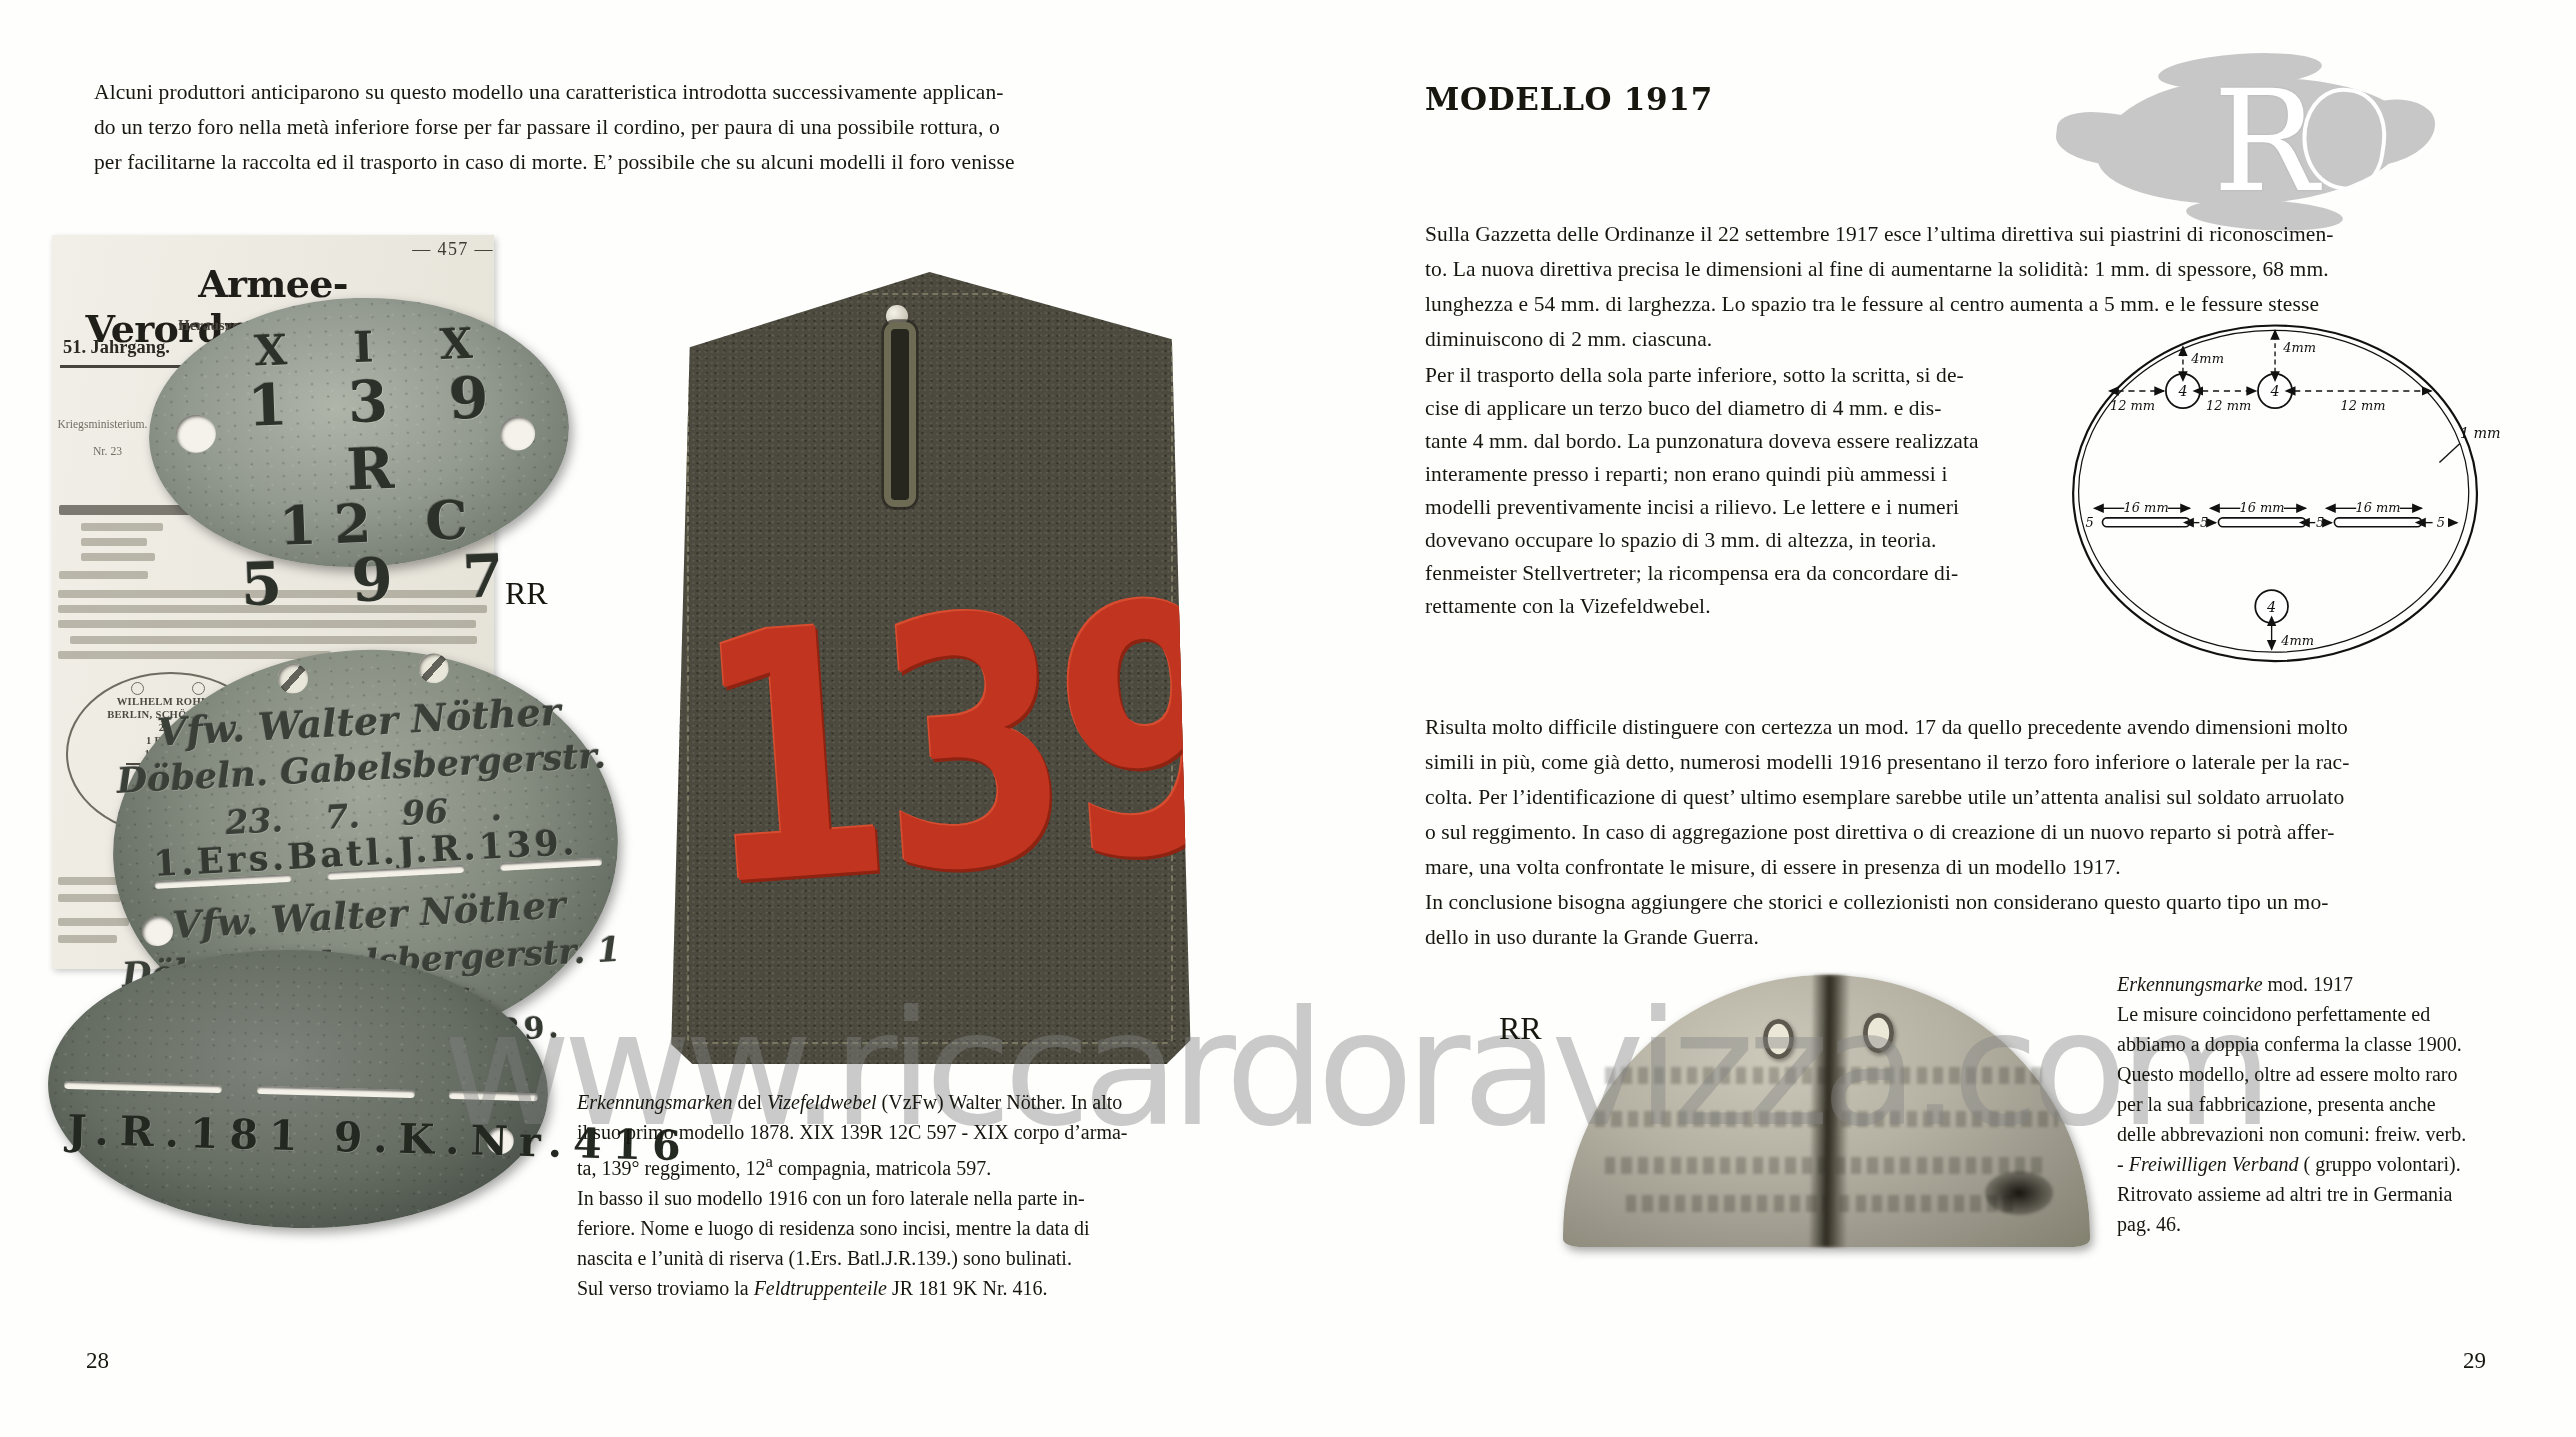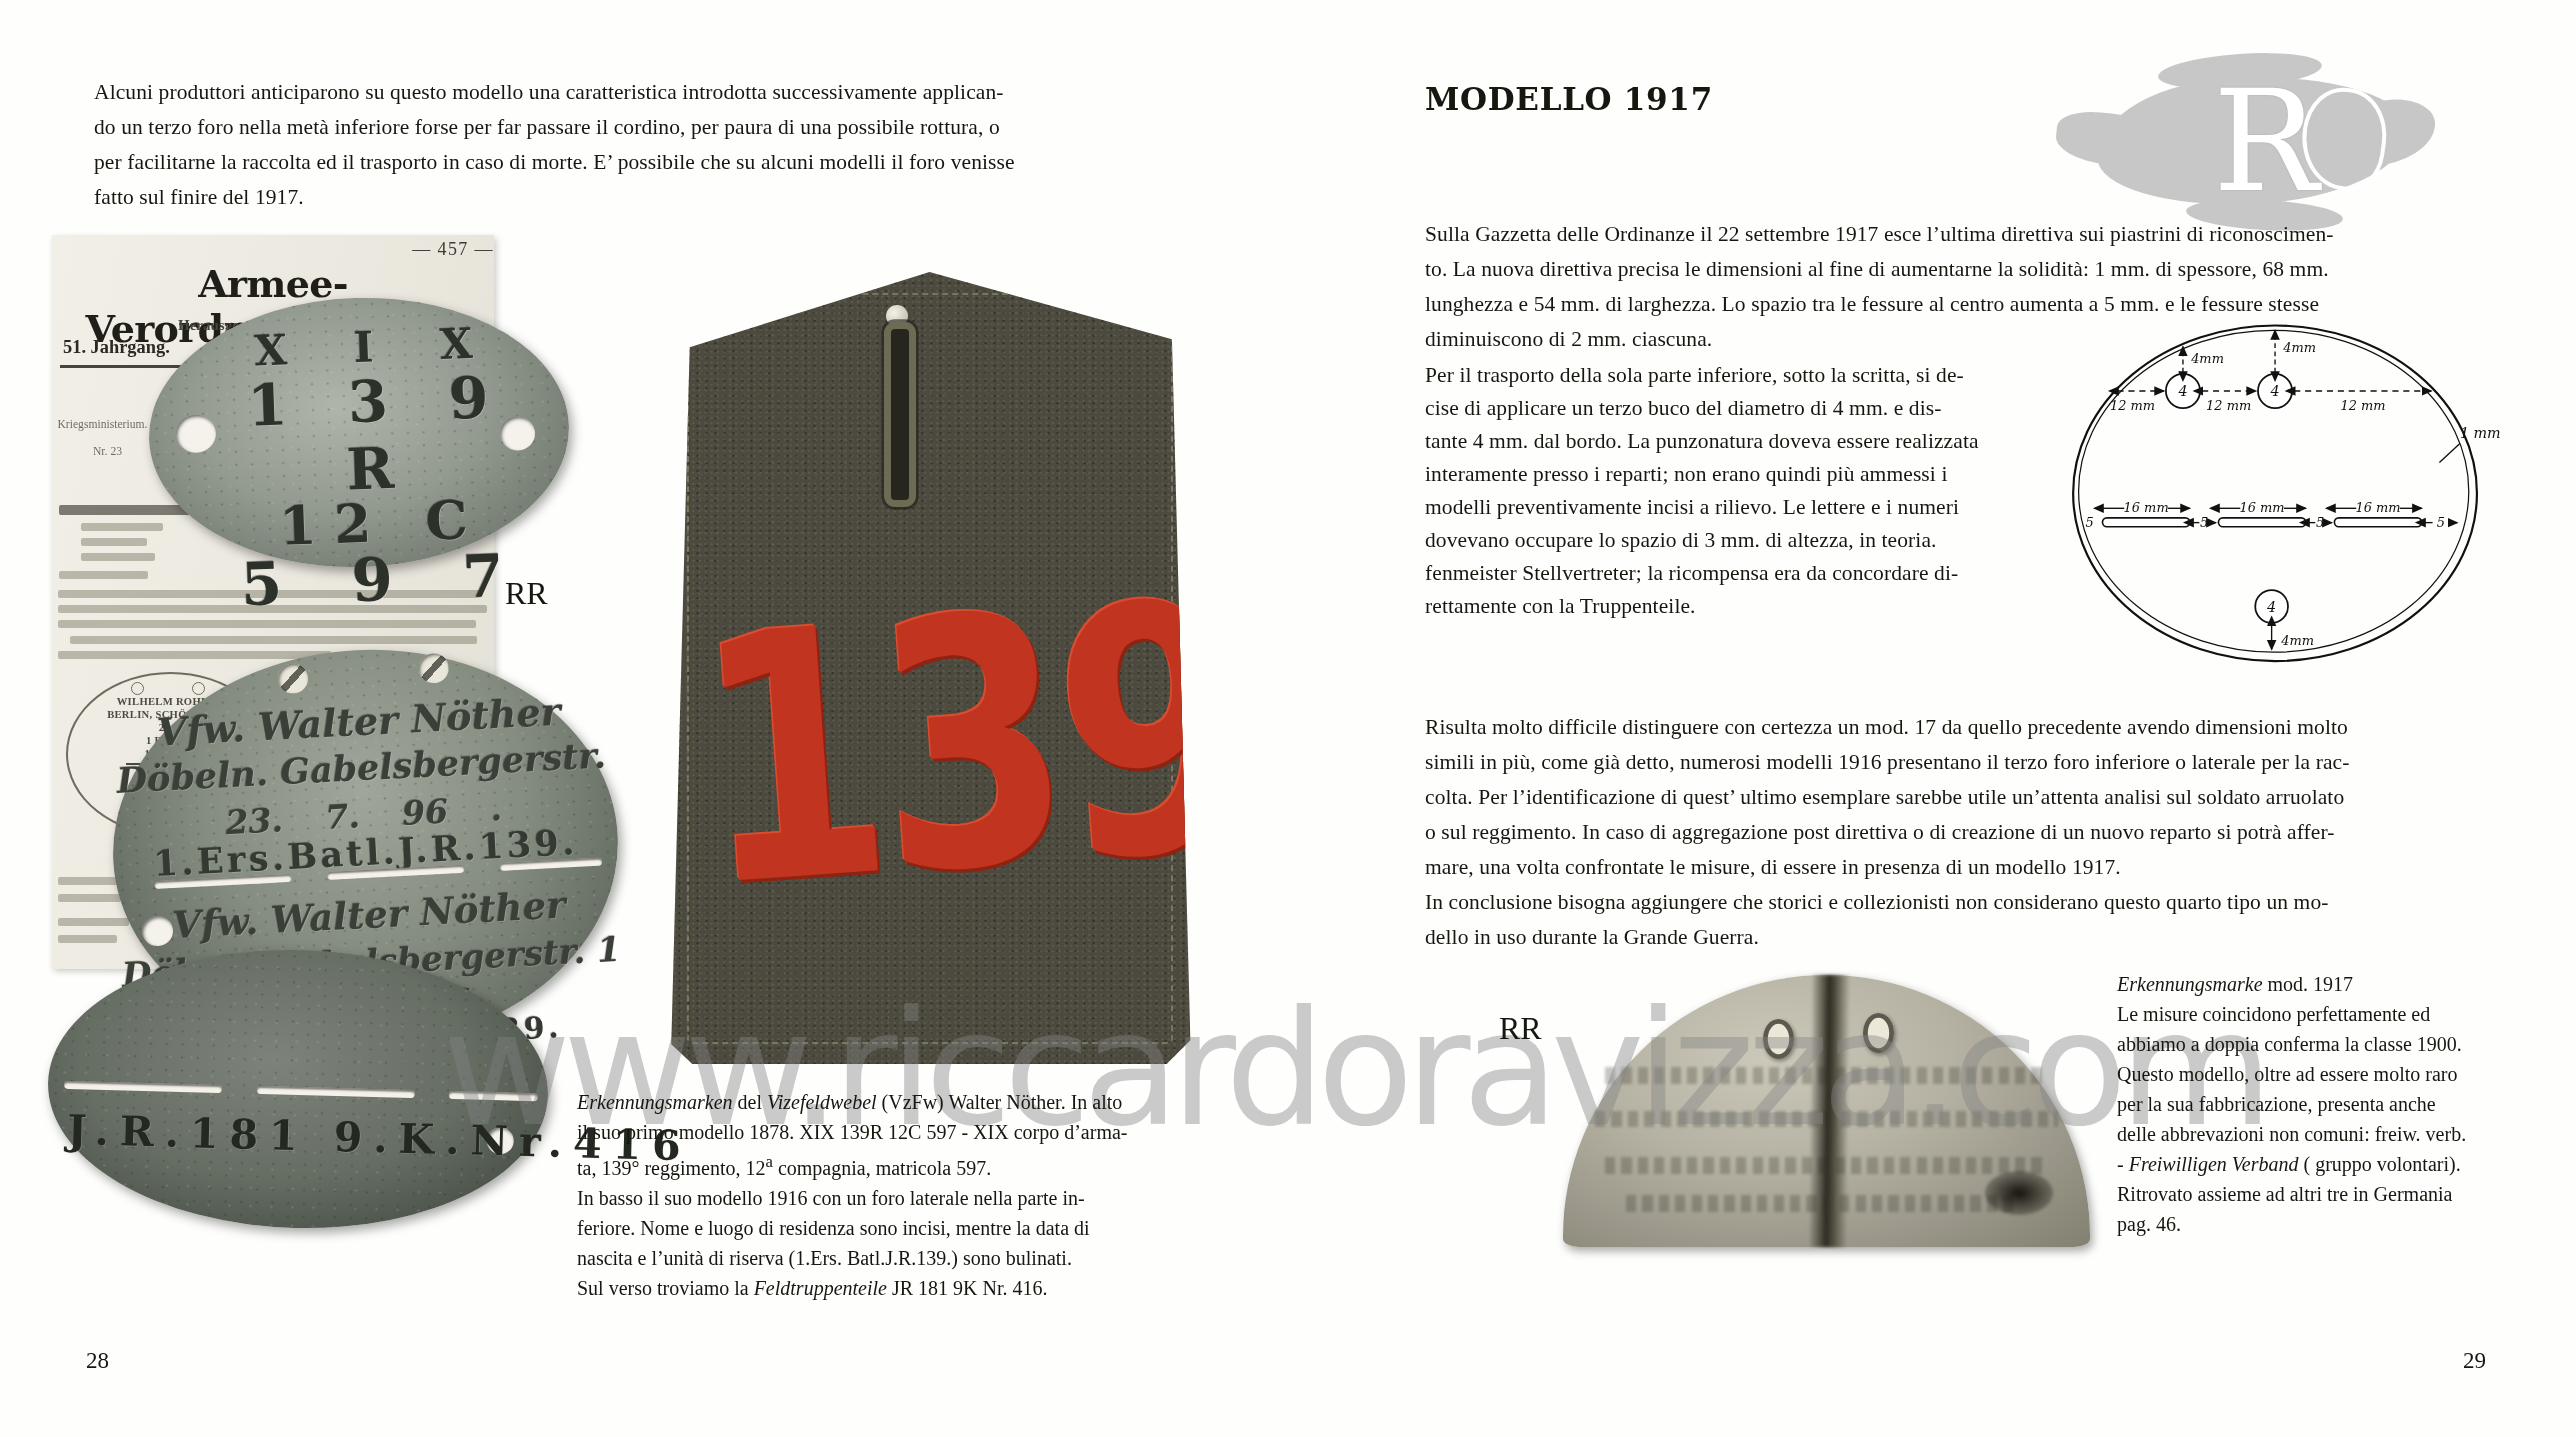--- a/index.html
+++ b/index.html
@@ -127,21 +127,20 @@
 </style>
 </head>
 <body>
 
 <div class="spread">
 
   <div class="abs bodytext" style="left:94px;top:75px;">
       <div>Alcuni produttori anticiparono su questo modello una caratteristica introdotta successivamente applican-</div>
       <div>do un terzo foro nella metà inferiore forse per far passare il cordino, per paura di una possibile rottura, o</div>
       <div>per facilitarne la raccolta ed il trasporto in caso di morte. E’ possibile che su alcuni modelli il foro venisse</div>
-      <div>fatto sul finire del 1917.</div>
     </div>
 
   <div class="abs newspaper">
     <div class="abs np-457">—  457  —</div>
     <div class="abs np-title">Armee-Verordnungsblatt.</div>
     <div class="abs np-sub">Herausgegeben</div>
     <div class="abs np-vol">51. Jahrgang.</div>
     <div class="abs np-ge">Ge</div>
     <div class="abs np-rule"></div>
     <div class="abs np-small" style="left:5.5px;top:183px;">Kriegsministerium.</div>
@@ -260,21 +259,21 @@
     </div>
 
   <div class="abs bodytext" style="left:1425px;top:359px;line-height:33px;">
       <div>Per il trasporto della sola parte inferiore, sotto la scritta, si de-</div>
       <div>cise di applicare un terzo buco del diametro di 4 mm. e dis-</div>
       <div>tante 4 mm. dal bordo. La punzonatura doveva essere realizzata</div>
       <div>interamente presso i reparti; non erano quindi più ammessi i</div>
       <div>modelli preventivamente incisi a rilievo. Le lettere e i numeri</div>
       <div>dovevano occupare lo spazio di 3 mm. di altezza, in teoria.</div>
       <div>fenmeister Stellvertreter; la ricompensa era da concordare di-</div>
-      <div>rettamente con la Truppenteile.</div>
+      <div>rettamente con la Vizefeldwebel.</div>
     </div>
 
   <div class="abs diagram">
     <svg viewBox="0 0 648 515" width="442" height="352">
       <defs>
         <marker id="ah" markerWidth="9" markerHeight="9" refX="7" refY="4.5" orient="auto">
           <path d="M0,1 L8,4.5 L0,8 z" fill="#111"></path>
         </marker>
         <marker id="ahs" markerWidth="9" markerHeight="9" refX="1" refY="4.5" orient="auto-start-reverse">
           <path d="M0,1 L8,4.5 L0,8 z" fill="#111"></path>

